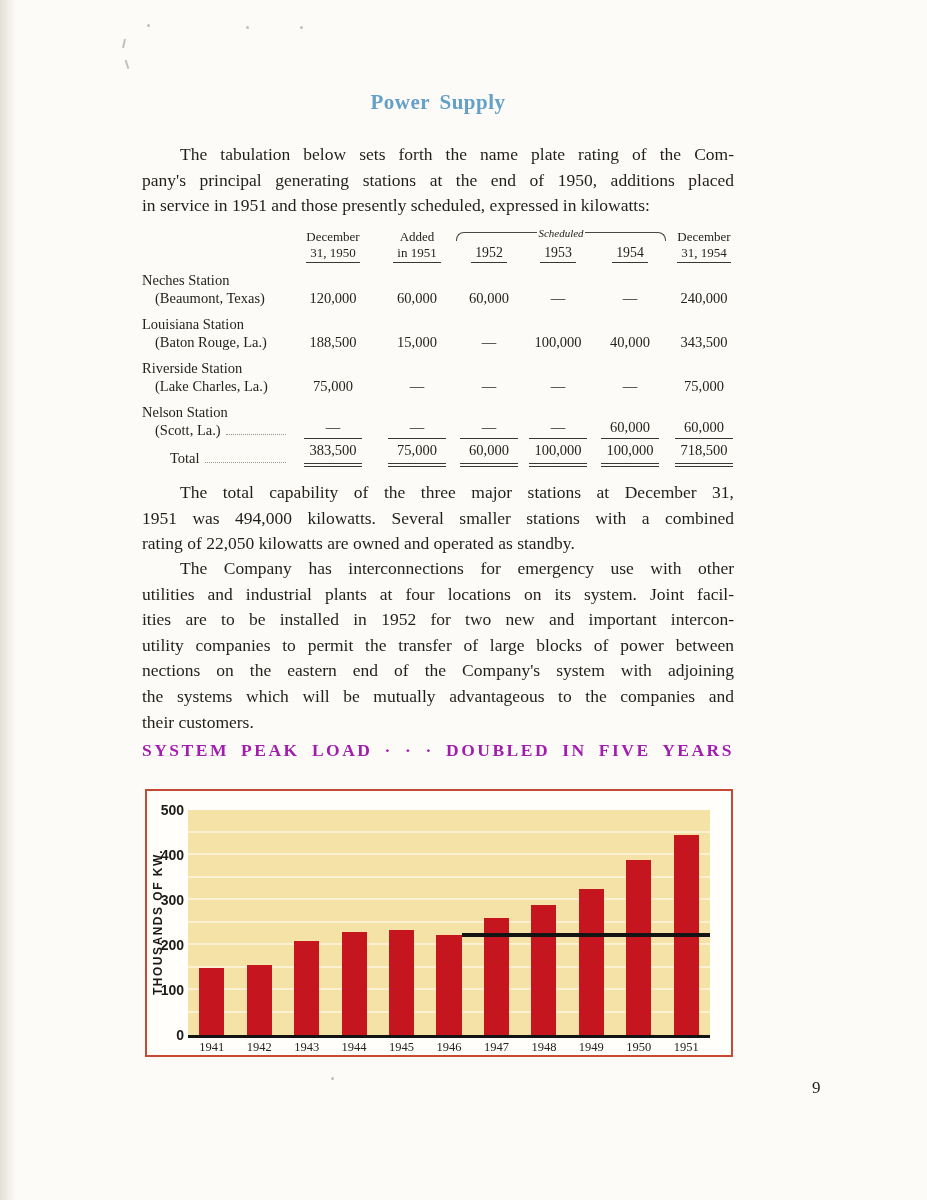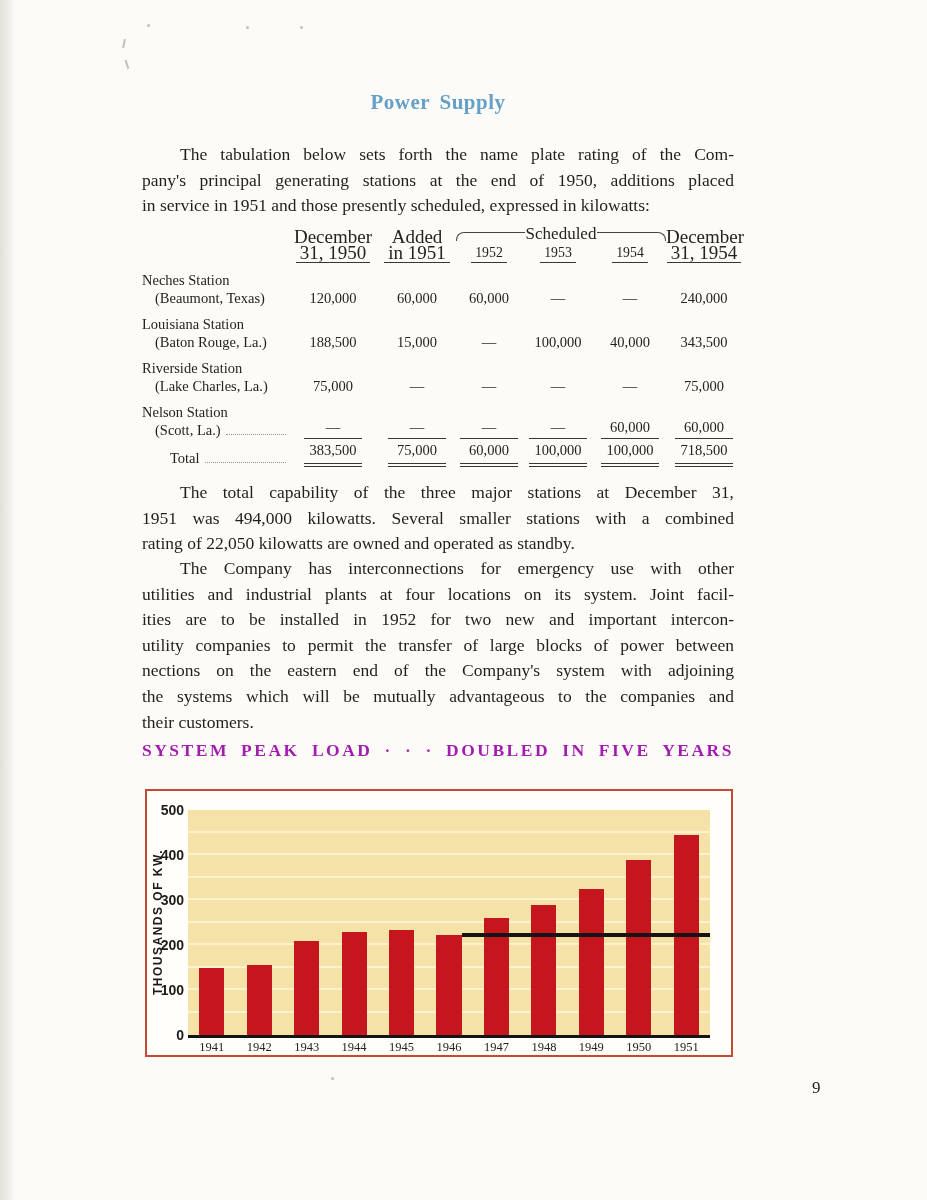--- a/index.html
+++ b/index.html
@@ -42,29 +42,29 @@
   .gtable{
     position:absolute;left:142px;top:229px;width:600px;
     font-size:14.5px;color:#26231e;
   }
   .trow{
     display:grid;
     grid-template-columns:146px 90px 78px 66px 72px 72px 76px;
     align-items:end;
   }
   .thead{margin-bottom:4px;}
-  .hcell{text-align:center;line-height:16px;font-size:19px;}
+  .hcell{text-align:center;line-height:16px;font-size:13px;}
   .hcell .u2{display:inline-block;border-bottom:1.4px solid #3a3632;padding:0 4px 1px;}
   .sched-group{grid-column:4 / 7;display:flex;flex-direction:column;justify-content:flex-end;}
   .brace-row{display:flex;align-items:flex-start;height:13px;}
   .hook{width:9px;height:8px;}
   .hook-l{border-left:1.4px solid #4a463f;border-top:1.4px solid #4a463f;border-top-left-radius:8px;margin-top:3px;}
   .hook-r{border-right:1.4px solid #4a463f;border-top:1.4px solid #4a463f;border-top-right-radius:8px;margin-top:3px;}
   .bline{flex:1;border-top:1.4px solid #4a463f;margin-top:3px;}
-  .sched-label{font-size:17px;line-height:9px;padding:0 1px;}
+  .sched-label{font-size:11px;line-height:9px;padding:0 1px;font-style:italic;}
   .sched-years{display:grid;grid-template-columns:66px 72px 72px;margin-top:3px;}
   .sched-years .hcell{font-size:13.8px;}
 
   .drow{margin-top:9px;}
   .name-cell{line-height:17.5px;}
   .loc-line{padding-left:13px;display:flex;align-items:baseline;}
   .num{text-align:center;line-height:17.5px;}
   .val{display:inline-block;min-width:58px;text-align:center;}
   .rule-below .val{border-bottom:1.5px solid #3a3632;padding-bottom:2px;}
   .leader{flex:1;border-bottom:1.6px dotted #9a968e;margin:0 2px 3px 5px;min-width:14px;}

